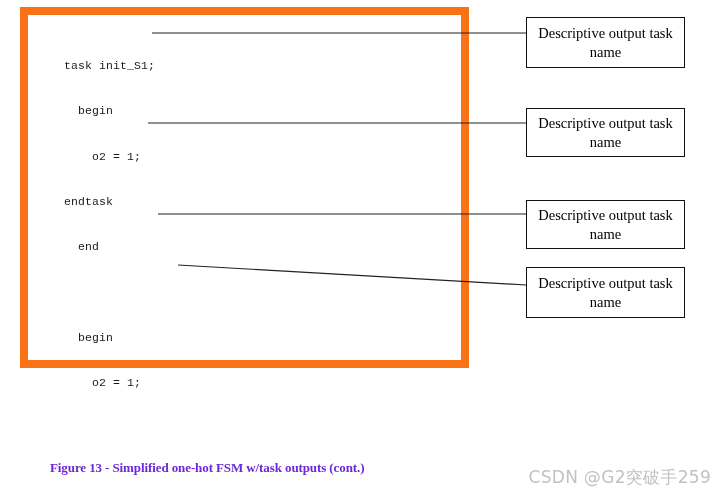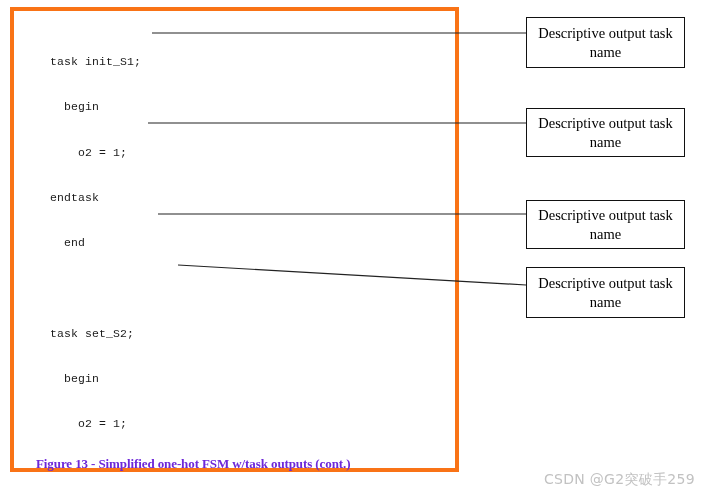--- a/index.html
+++ b/index.html
@@ -18,25 +18,25 @@
   #figure-root {
     position: absolute;
     left: 0; top: 0;
     width: 719px;
     height: 497px;
   }
 
   
   .figure-frame {
     position: absolute;
-    left: 10px;
+    left: 20px;
     top: 7px;
     width: 449px;
-    height: 465px;
-    border: 4px solid #f97316;
+    height: 361px;
+    border: 8px solid #f97316;
     box-sizing: border-box;
     background: #ffffff;
   }
 
   
   .code-block {
     position: absolute;
     left: 22px;
     top: 13px;
     font-family: "Liberation Mono", "DejaVu Sans Mono", monospace;
@@ -95,44 +95,43 @@
     position: absolute;
     left: 0; top: 0;
     width: 719px;
     height: 497px;
     pointer-events: none;
   }
 
   
   .watermark {
     position: absolute;
-    right: 24px;
+    right: 8px;
     bottom: 8px;
     font-family: "DejaVu Sans", sans-serif;
-    font-size: 14px;
+    font-size: 17px;
     color: #c2c2c2;
     white-space: nowrap;
     letter-spacing: 0.3px;
   }
 </style>
 </head>
 <body>
 
 <div id="figure-root">
 
   <div class="figure-frame">
 
     <div class="code-block">
       <div class="code-line">  task init_S1;</div>
       <div class="code-line">    begin</div>
       <div class="code-line">      o2 = 1;</div>
       <div class="code-line">  endtask</div>
       <div class="code-line">    end</div>
       <div class="code-line">&nbsp;</div>
-      <div class="code-line">  task set_S2;</div>
       <div class="code-line">    begin</div>
       <div class="code-line">      o2 = 1;</div>
       
       
       
       
       
       
       
       

